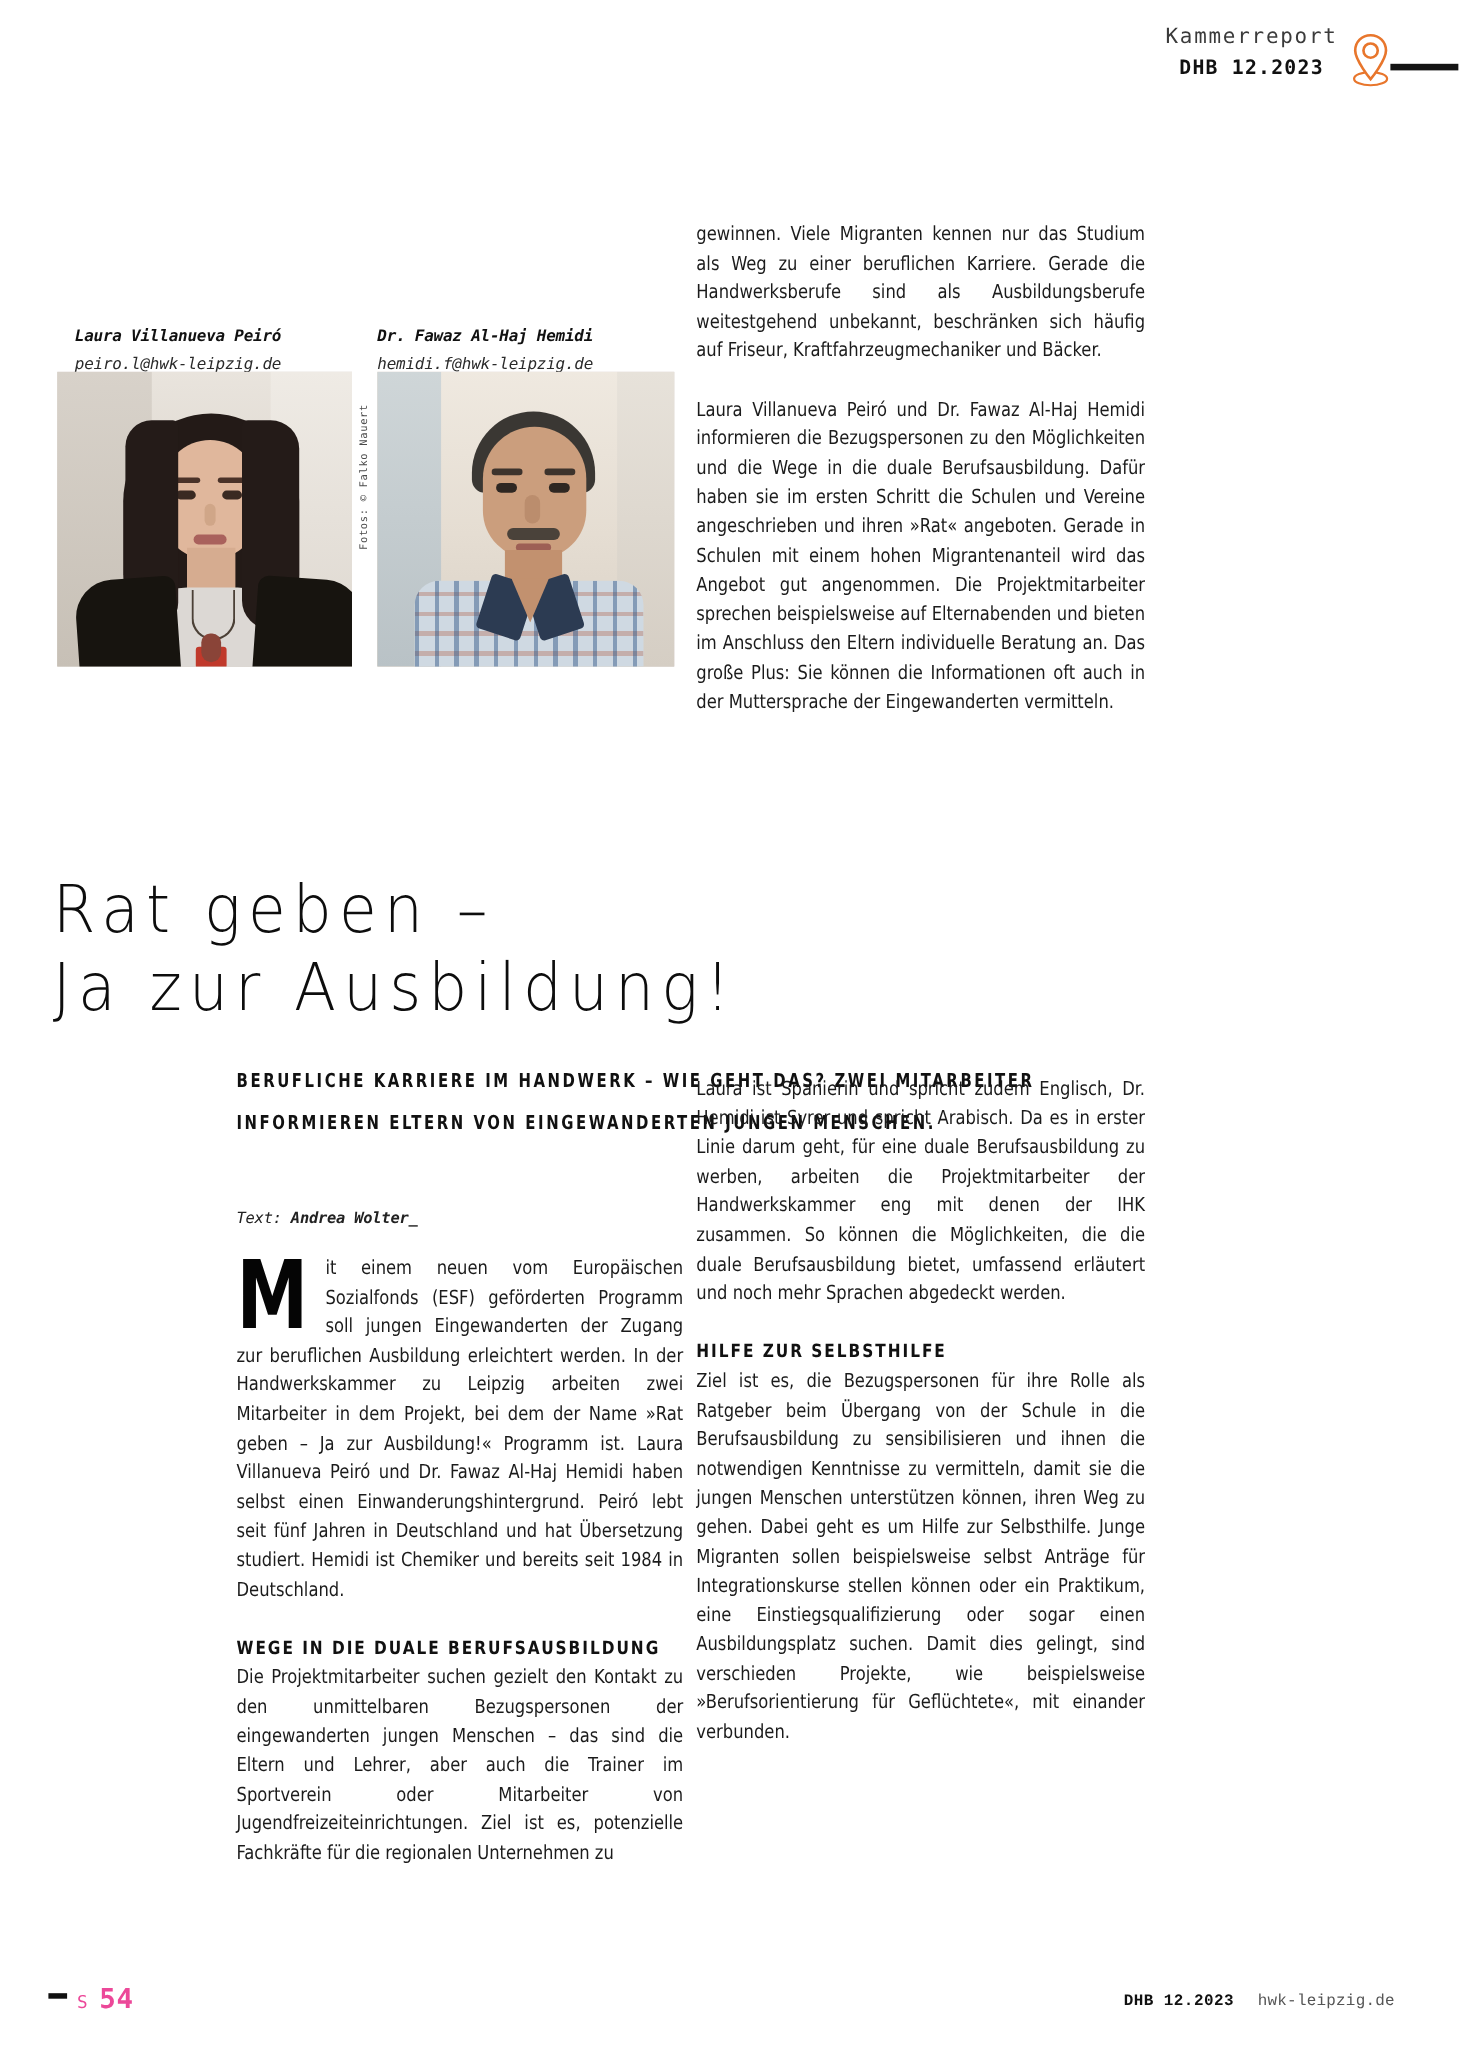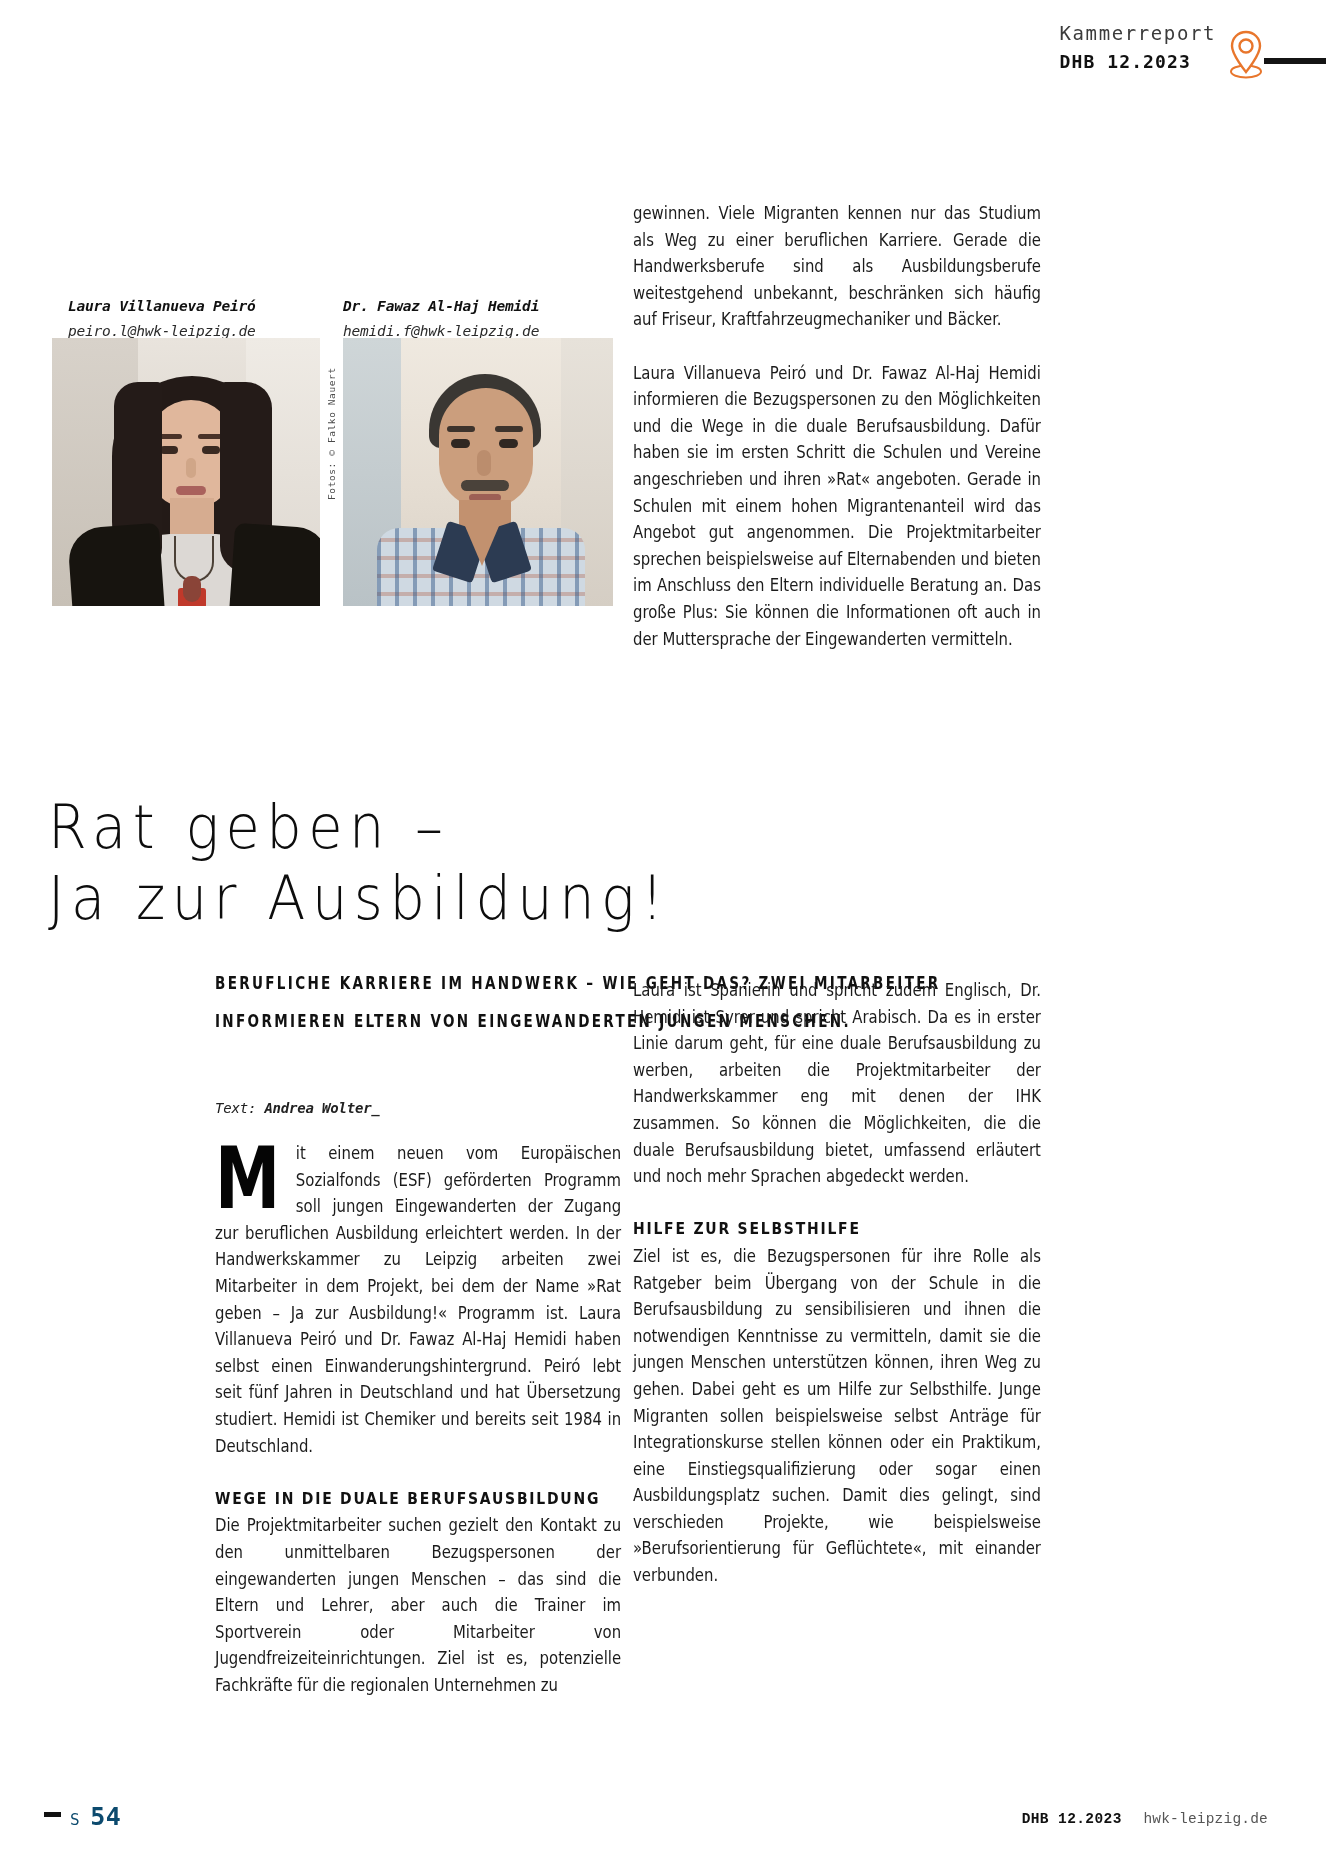--- a/index.html
+++ b/index.html
@@ -17,21 +17,21 @@
 
   
   .masthead{
     position:absolute; top:22px; right:0; width:100%;
     height:70px;
   }
   .mast-inner{
     position:absolute; right:60px; top:0;
     display:flex; align-items:flex-start; gap:10px;
   }
-  .mast-text{ text-align:left; line-height:1.2; }
+  .mast-text{ text-align:center; line-height:1.2; }
   .mast-kicker{
     font-family:"DejaVu Sans Mono", monospace;
     font-size:19px; letter-spacing:1.6px; color:#3b3b3b;
     font-weight:400; white-space:nowrap;
   }
   .mast-issue{
     font-family:"DejaVu Sans Mono", monospace;
     font-size:18px; letter-spacing:1.1px; color:#111;
     font-weight:700; margin-top:6px; white-space:nowrap;
   }
@@ -197,21 +197,21 @@
 
   
   .footer{ position:absolute; left:0; bottom:0; width:100%; height:110px; }
   .foot-dash{
     position:absolute; left:44px; bottom:58px;
     width:17px; height:5px; background:#111;
   }
   .foot-page{
     position:absolute; left:70px; bottom:44px;
     font-family:"DejaVu Sans Mono", monospace;
-    color:#0c4a6e; white-space:nowrap;
+    color:#ec4899; white-space:nowrap;
   }
   .foot-page .s{ font-size:16px; letter-spacing:1px; font-weight:400; }
   .foot-page .n{ font-size:25px; font-weight:700; letter-spacing:.5px; }
   .foot-right{
     position:absolute; right:58px; bottom:47px;
     font-family:Liberation Mono, monospace;
     white-space:nowrap;
   }
   .foot-right .issue{ font-size:14.5px; font-weight:700; letter-spacing:.4px; color:#111; }
   .foot-right .site{ font-size:14.5px; font-weight:400; letter-spacing:.2px; color:#555; margin-left:12px; }

